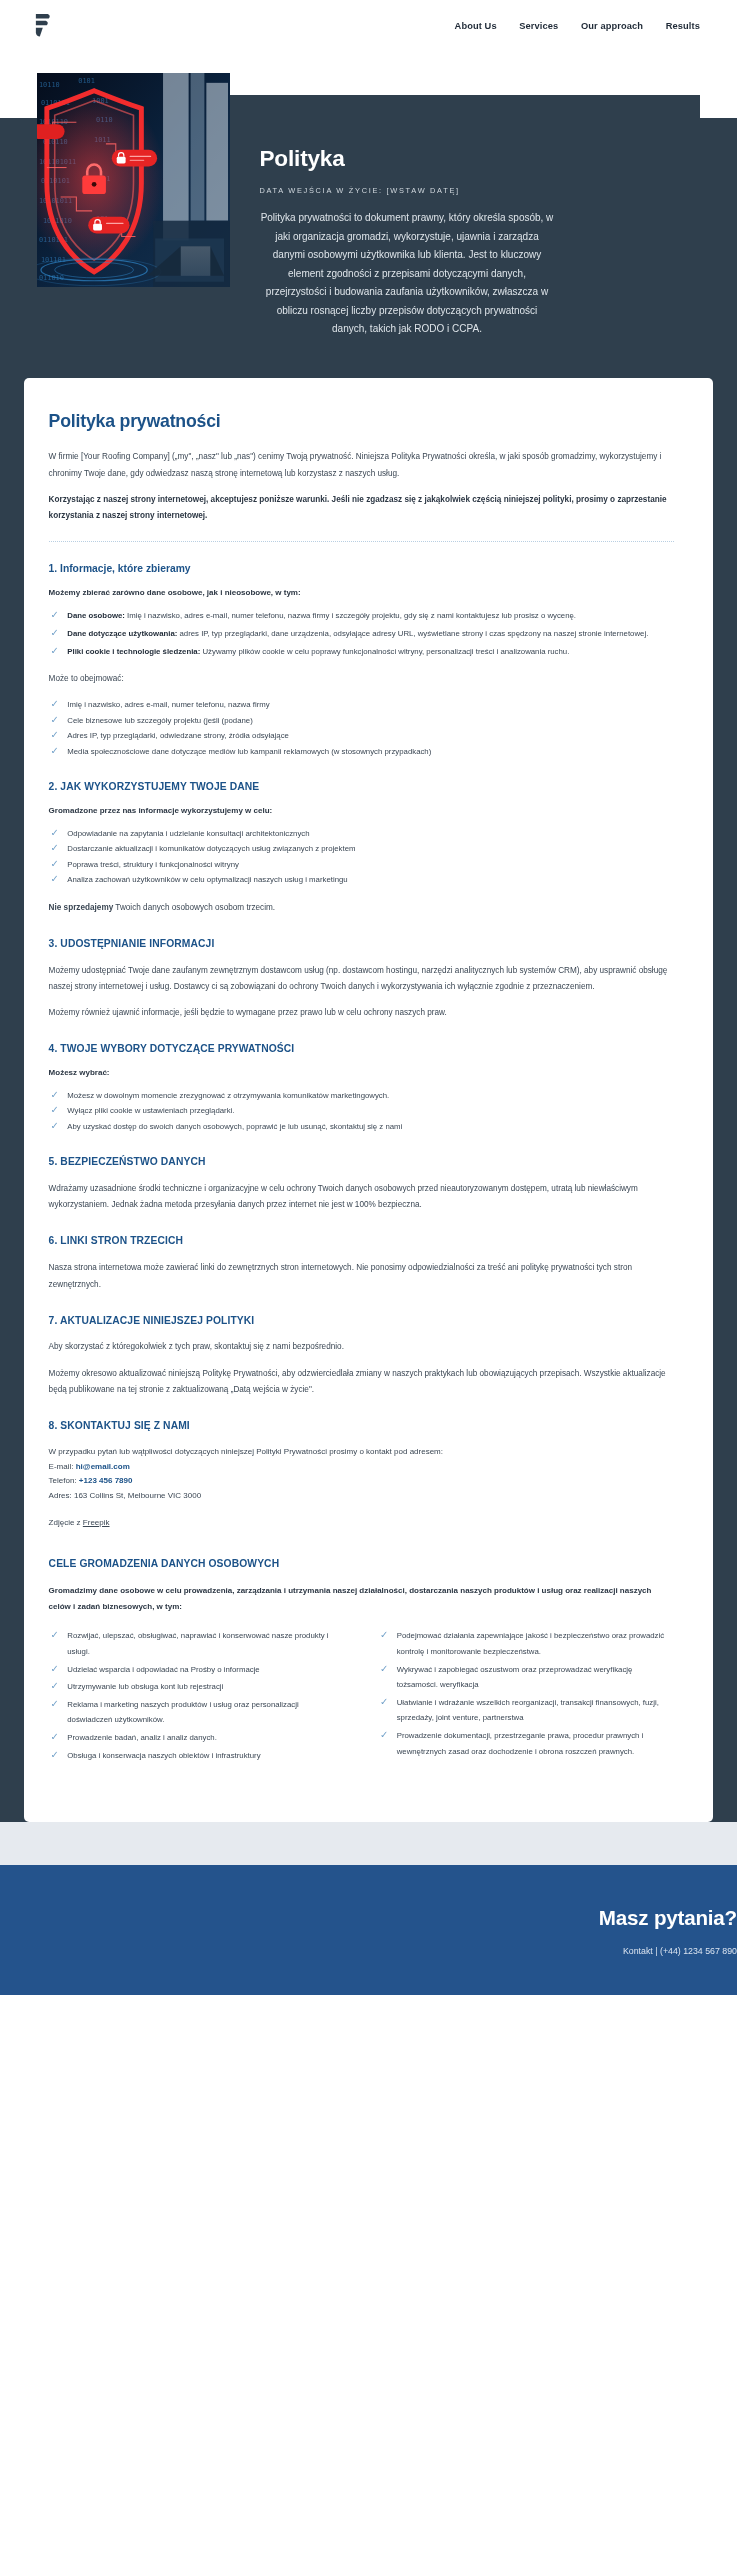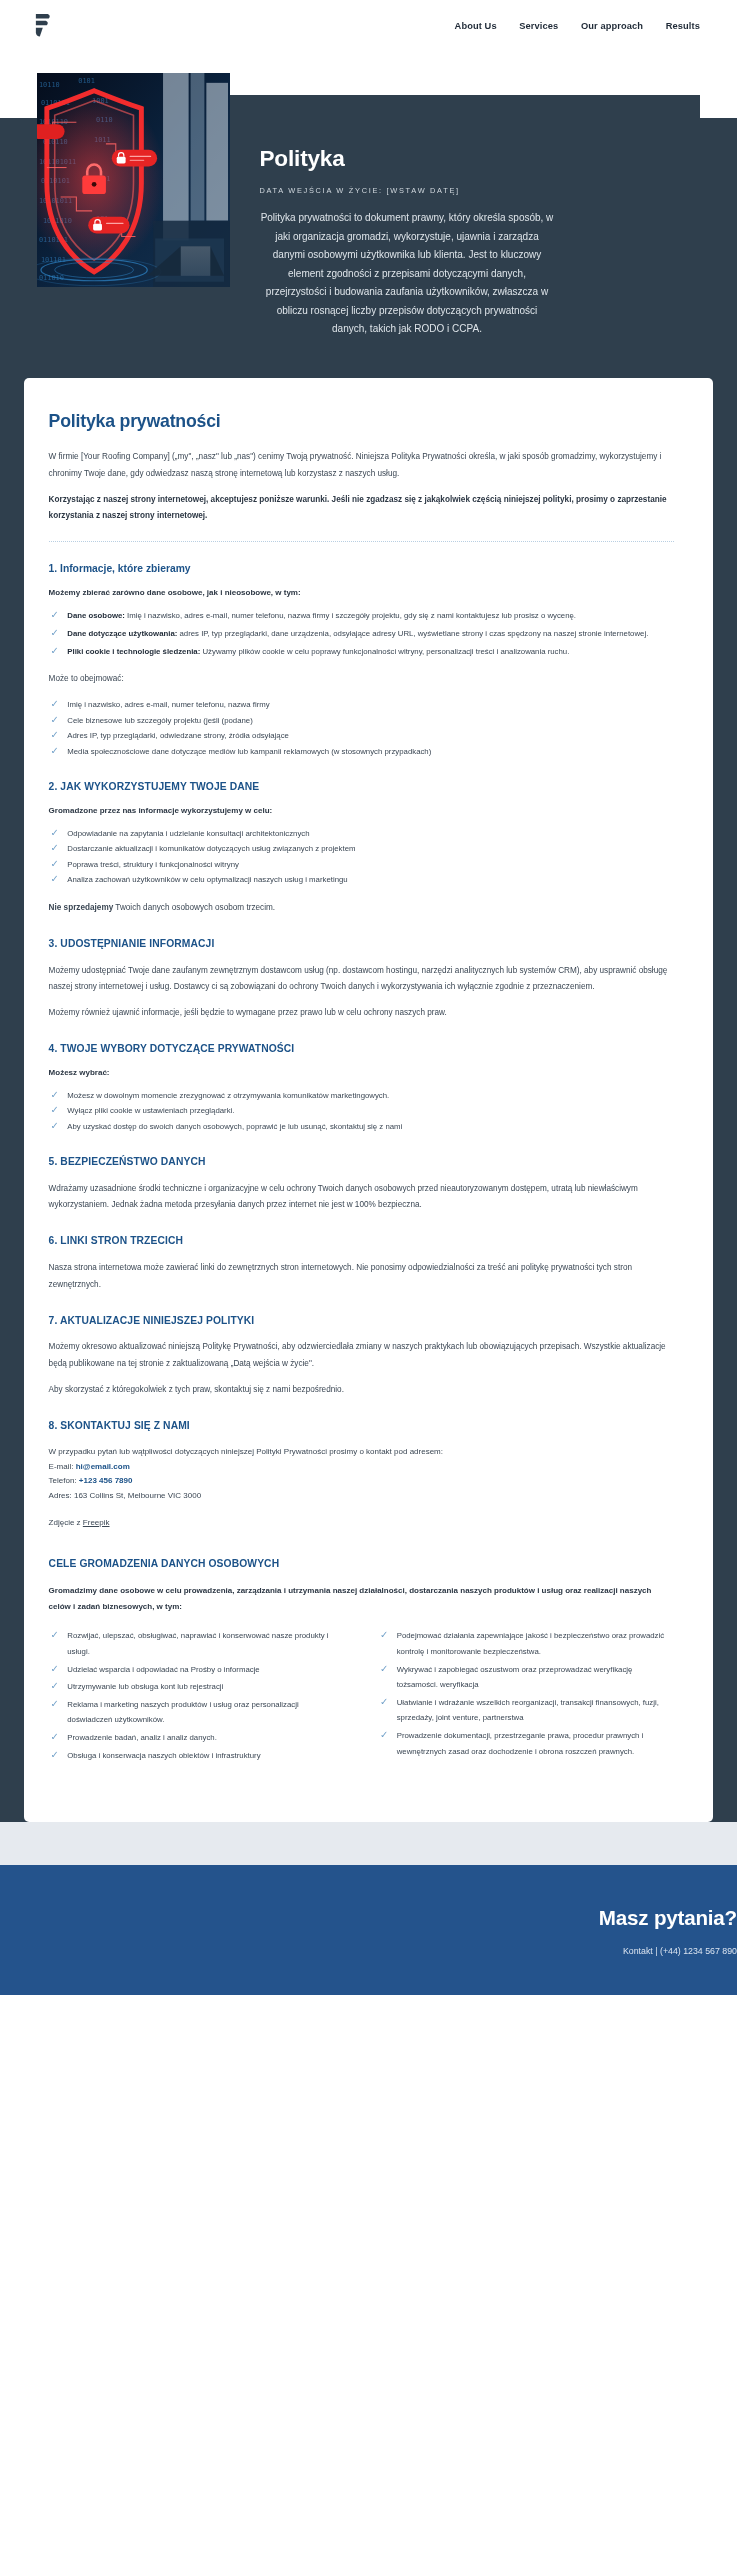--- a/index.html
+++ b/index.html
@@ -377,22 +377,22 @@
       <li><span class="tick">✓</span><span>Aby uzyskać dostęp do swoich danych osobowych, poprawić je lub usunąć, skontaktuj się z nami</span></li>
     </ul>
 
     <h2 class="sec upper">5. BEZPIECZEŃSTWO DANYCH</h2>
     <p class="body">Wdrażamy uzasadnione środki techniczne i organizacyjne w celu ochrony Twoich danych osobowych przed nieautoryzowanym dostępem, utratą lub niewłaściwym wykorzystaniem. Jednak żadna metoda przesyłania danych przez internet nie jest w 100% bezpieczna.</p>
 
     <h2 class="sec upper">6. LINKI STRON TRZECICH</h2>
     <p class="body">Nasza strona internetowa może zawierać linki do zewnętrznych stron internetowych. Nie ponosimy odpowiedzialności za treść ani politykę prywatności tych stron zewnętrznych.</p>
 
     <h2 class="sec upper">7. AKTUALIZACJE NINIEJSZEJ POLITYKI</h2>
+    <p class="body">Aby skorzystać z któregokolwiek z tych praw, skontaktuj się z nami bezpośrednio.</p>
     <p class="body">Możemy okresowo aktualizować niniejszą Politykę Prywatności, aby odzwierciedlała zmiany w naszych praktykach lub obowiązujących przepisach. Wszystkie aktualizacje będą publikowane na tej stronie z zaktualizowaną „Datą wejścia w życie".</p>
-    <p class="body">Aby skorzystać z któregokolwiek z tych praw, skontaktuj się z nami bezpośrednio.</p>
 
     <h2 class="sec upper">8. SKONTAKTUJ SIĘ Z NAMI</h2>
     <p class="contact-line">W przypadku pytań lub wątpliwości dotyczących niniejszej Polityki Prywatności prosimy o kontakt pod adresem:</p>
     <p class="contact-line"><span>E-mail: </span><b>hi@email.com</b></p>
     <p class="contact-line"><span>Telefon: </span><b>+123 456 7890</b></p>
     <p class="contact-line"><span>Adres: </span><span>163 Collins St, Melbourne VIC 3000</span></p>
     <p class="credit"><span>Zdjęcie z </span><a href="#">Freepik</a></p>
 
     <h2 class="sec upper" style="margin-top:31px">CELE GROMADZENIA DANYCH OSOBOWYCH</h2>
     <p class="lead" style="line-height:2.0">Gromadzimy dane osobowe w celu prowadzenia, zarządzania i utrzymania naszej działalności, dostarczania naszych produktów i usług oraz realizacji naszych celów i zadań biznesowych, w tym:</p>

